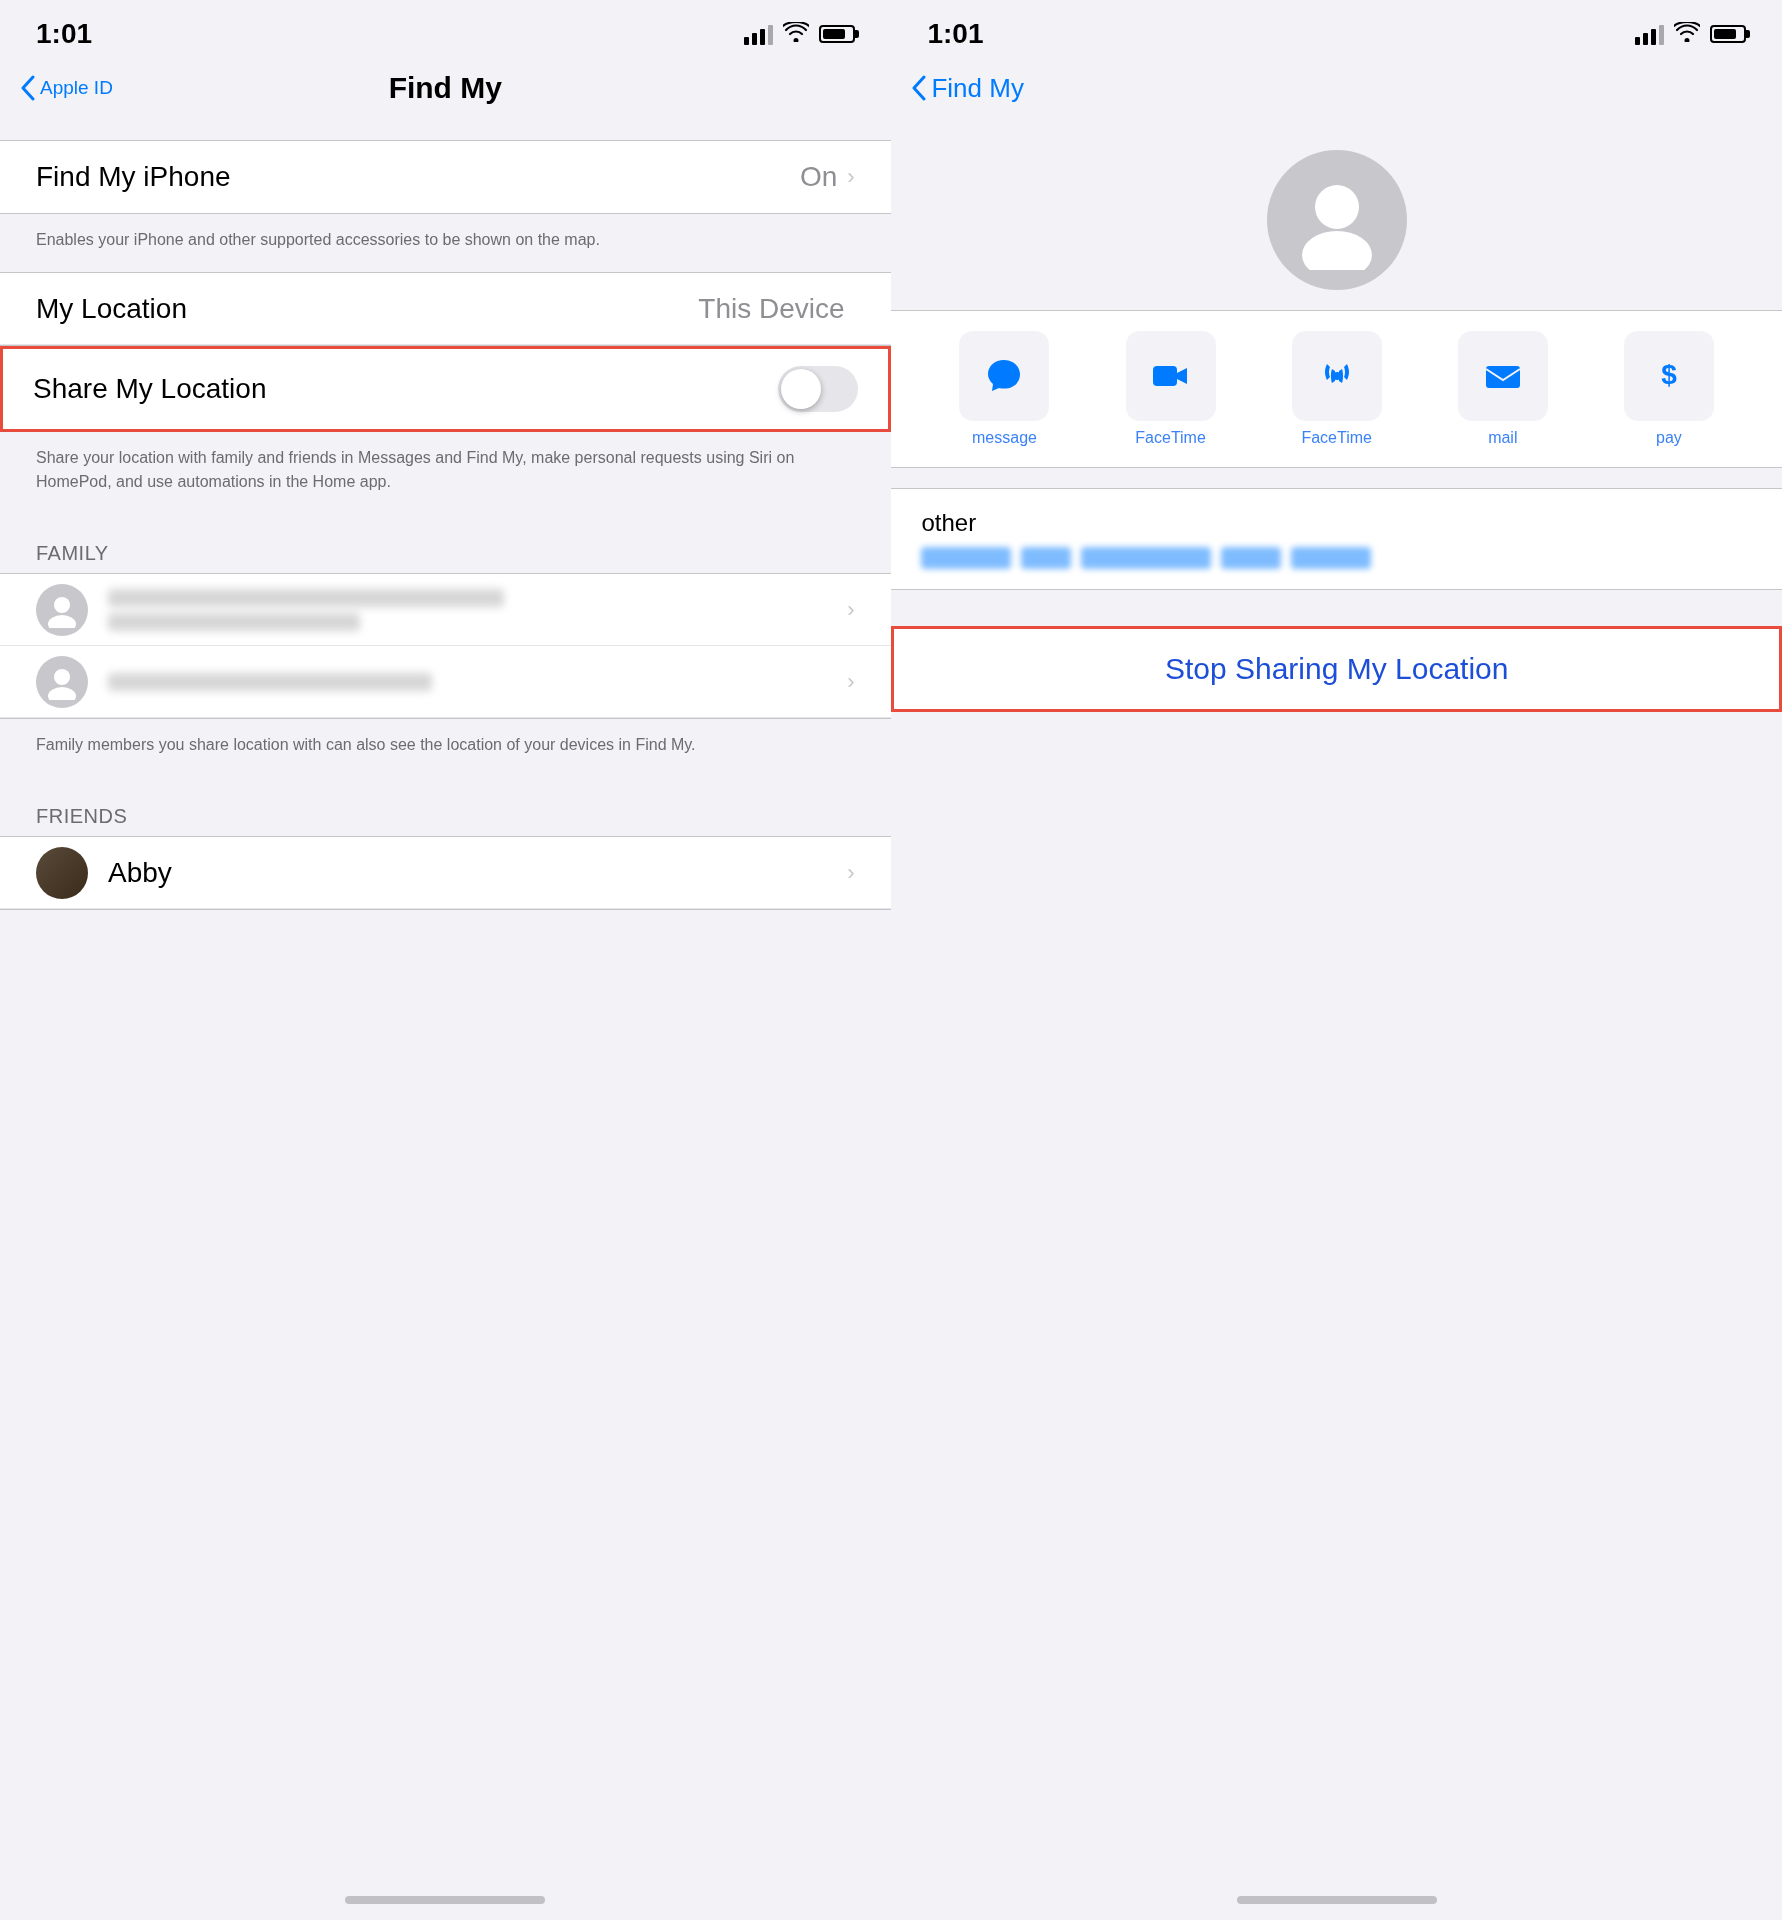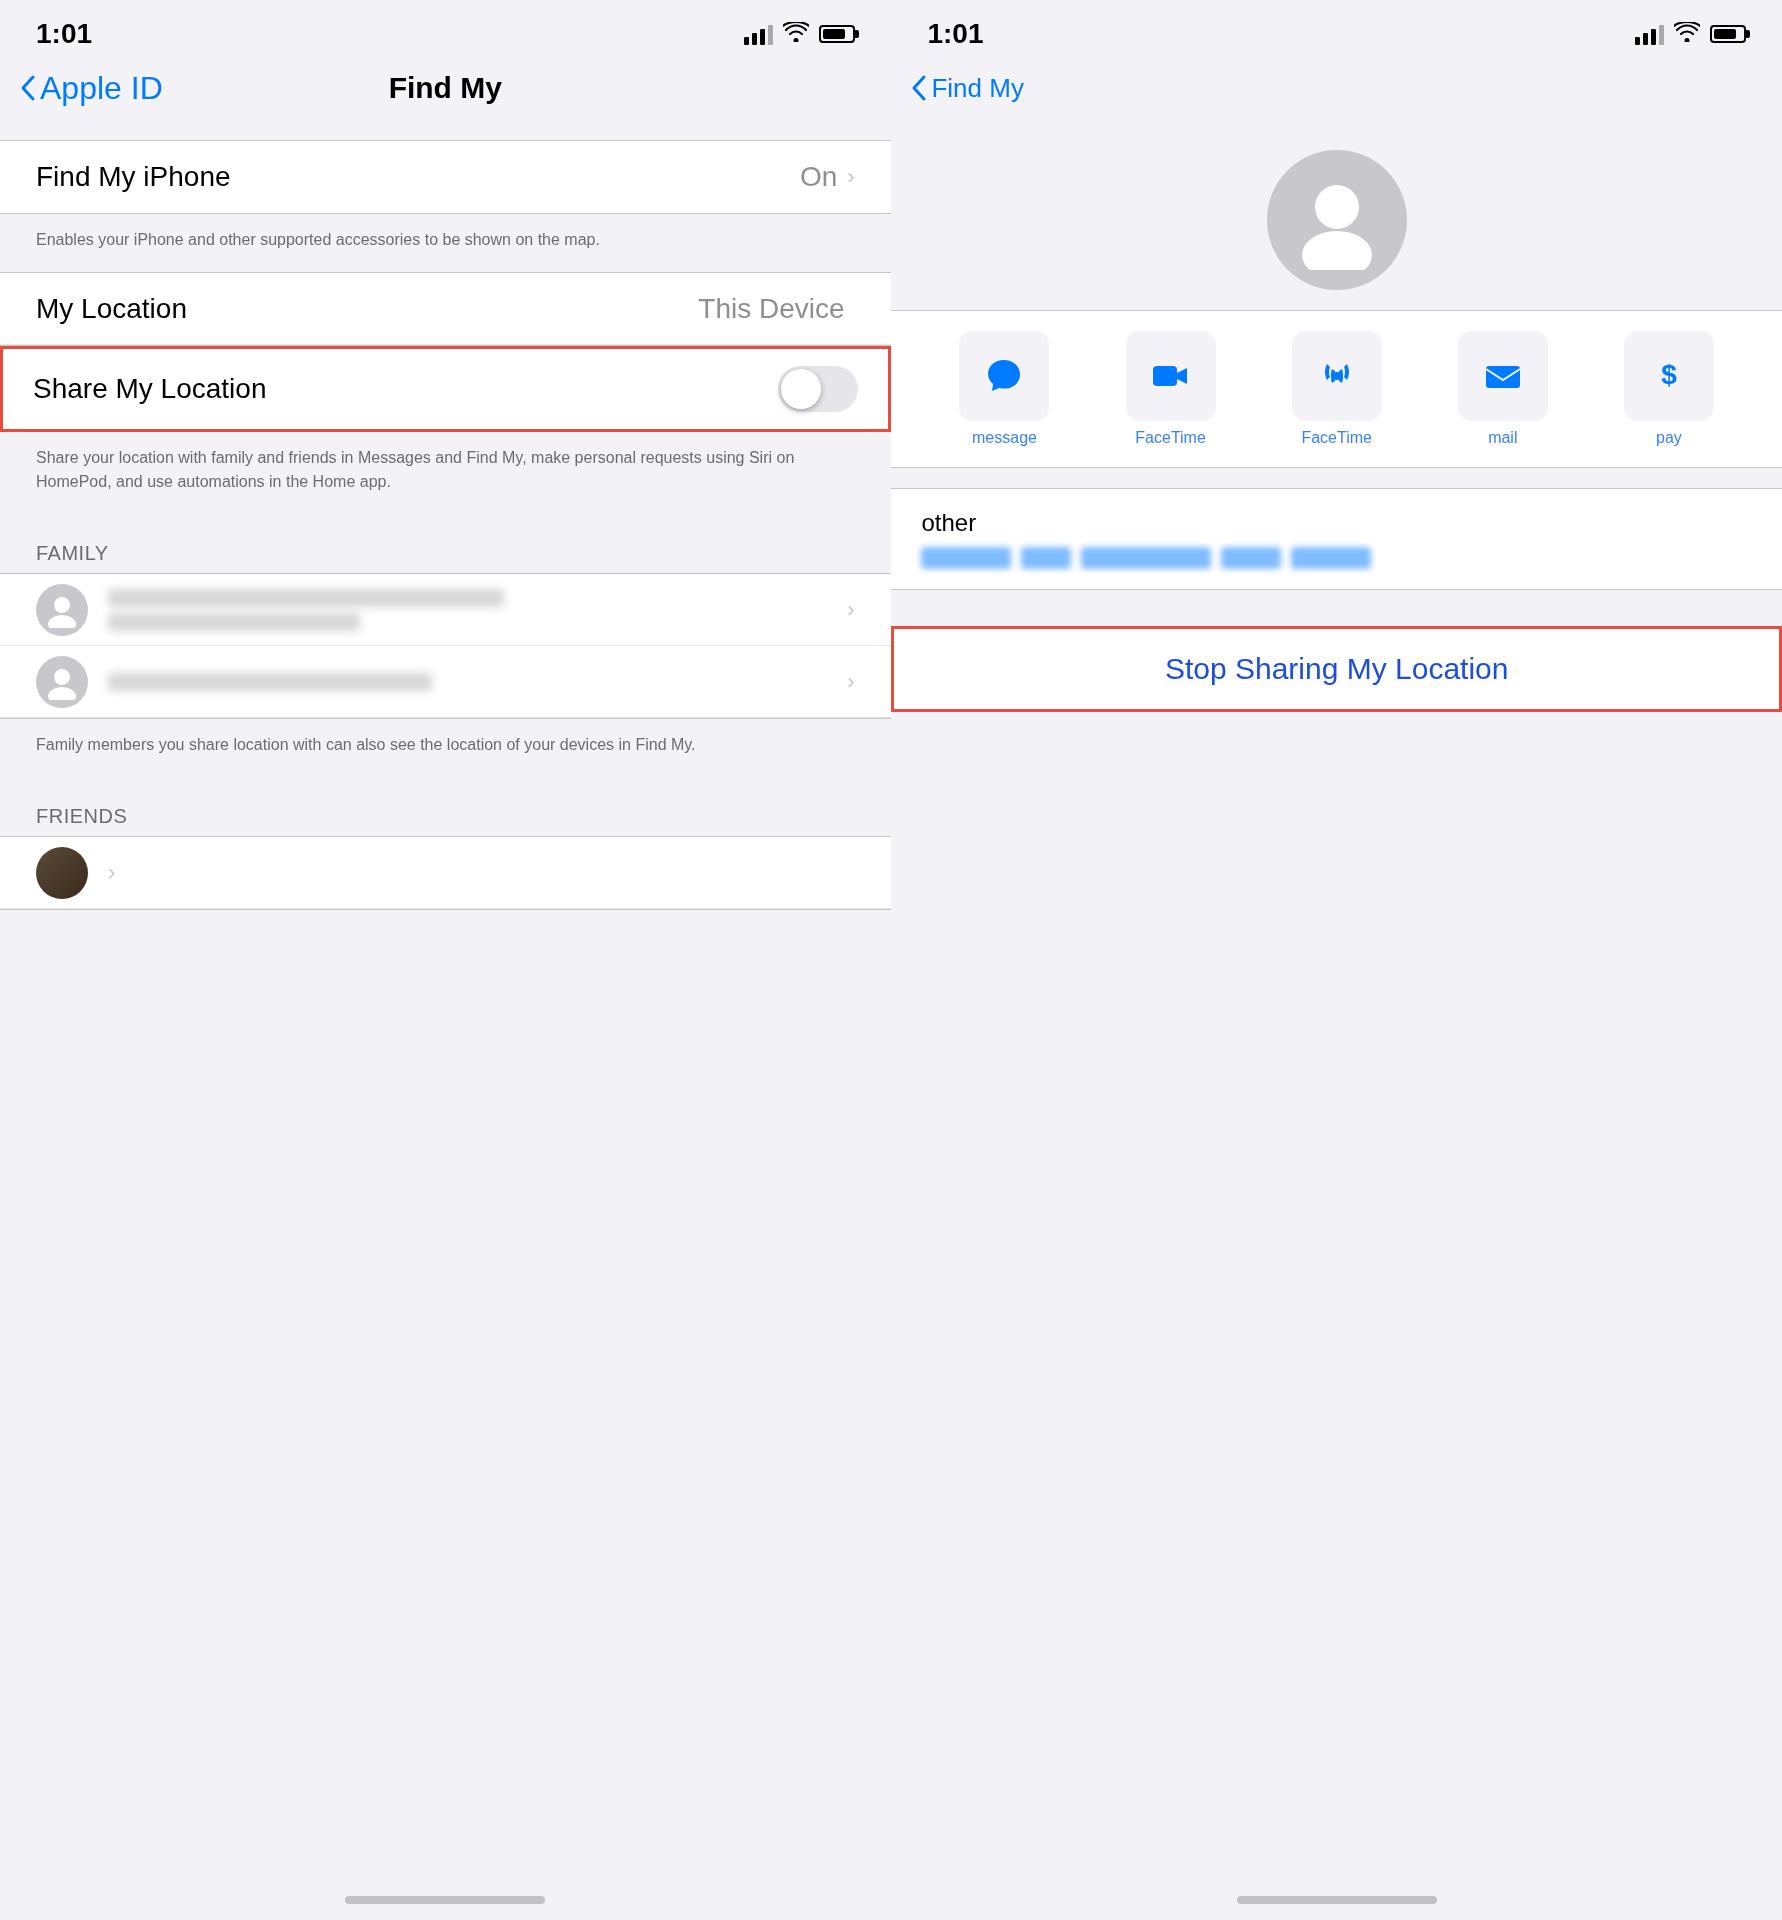--- a/index.html
+++ b/index.html
@@ -407,21 +407,21 @@
         <div class="battery-fill"></div>
       </div>
     </div>
   </div>
 
   <div class="nav-bar">
     <div class="nav-back">
       <svg viewBox="0 0 16 26" fill="none">
         <path d="M13 2L3 13l10 11" stroke="#007aff" stroke-width="3" stroke-linecap="round" stroke-linejoin="round"></path>
       </svg>
-      <span style="color:#007aff; font-size:32px;">Apple ID</span>
+      <span style="color:#007aff; font-size:19px;">Apple ID</span>
     </div>
     <span class="nav-title">Find My</span>
   </div>
 
   <div style="height:20px;"></div>
 
   <div class="find-iphone-section">
     <div class="row">
       <span class="row-label">Find My iPhone</span>
       <span class="row-value">On</span>
@@ -480,20 +480,21 @@
   <div class="desc-text">Family members you share location with can also see the location of your devices in Find My.</div>
 
   <div class="section-header">FRIENDS</div>
 
   <div class="card-section">
     <div class="avatar-row">
       <div class="avatar-small" style="background:#5a4a3a; overflow:hidden;">
 
         <div style="width:100%; height:100%; background: linear-gradient(135deg, #5a4a3a, #3a2a1a);"></div>
       </div>
+      <span class="row-label">Abby</span>
       <span class="row-chevron">›</span>
     </div>
   </div>
 
   <div class="home-indicator"></div>
 </div>
 
 <div class="panel-divider"></div>
 
 <div class="panel">

